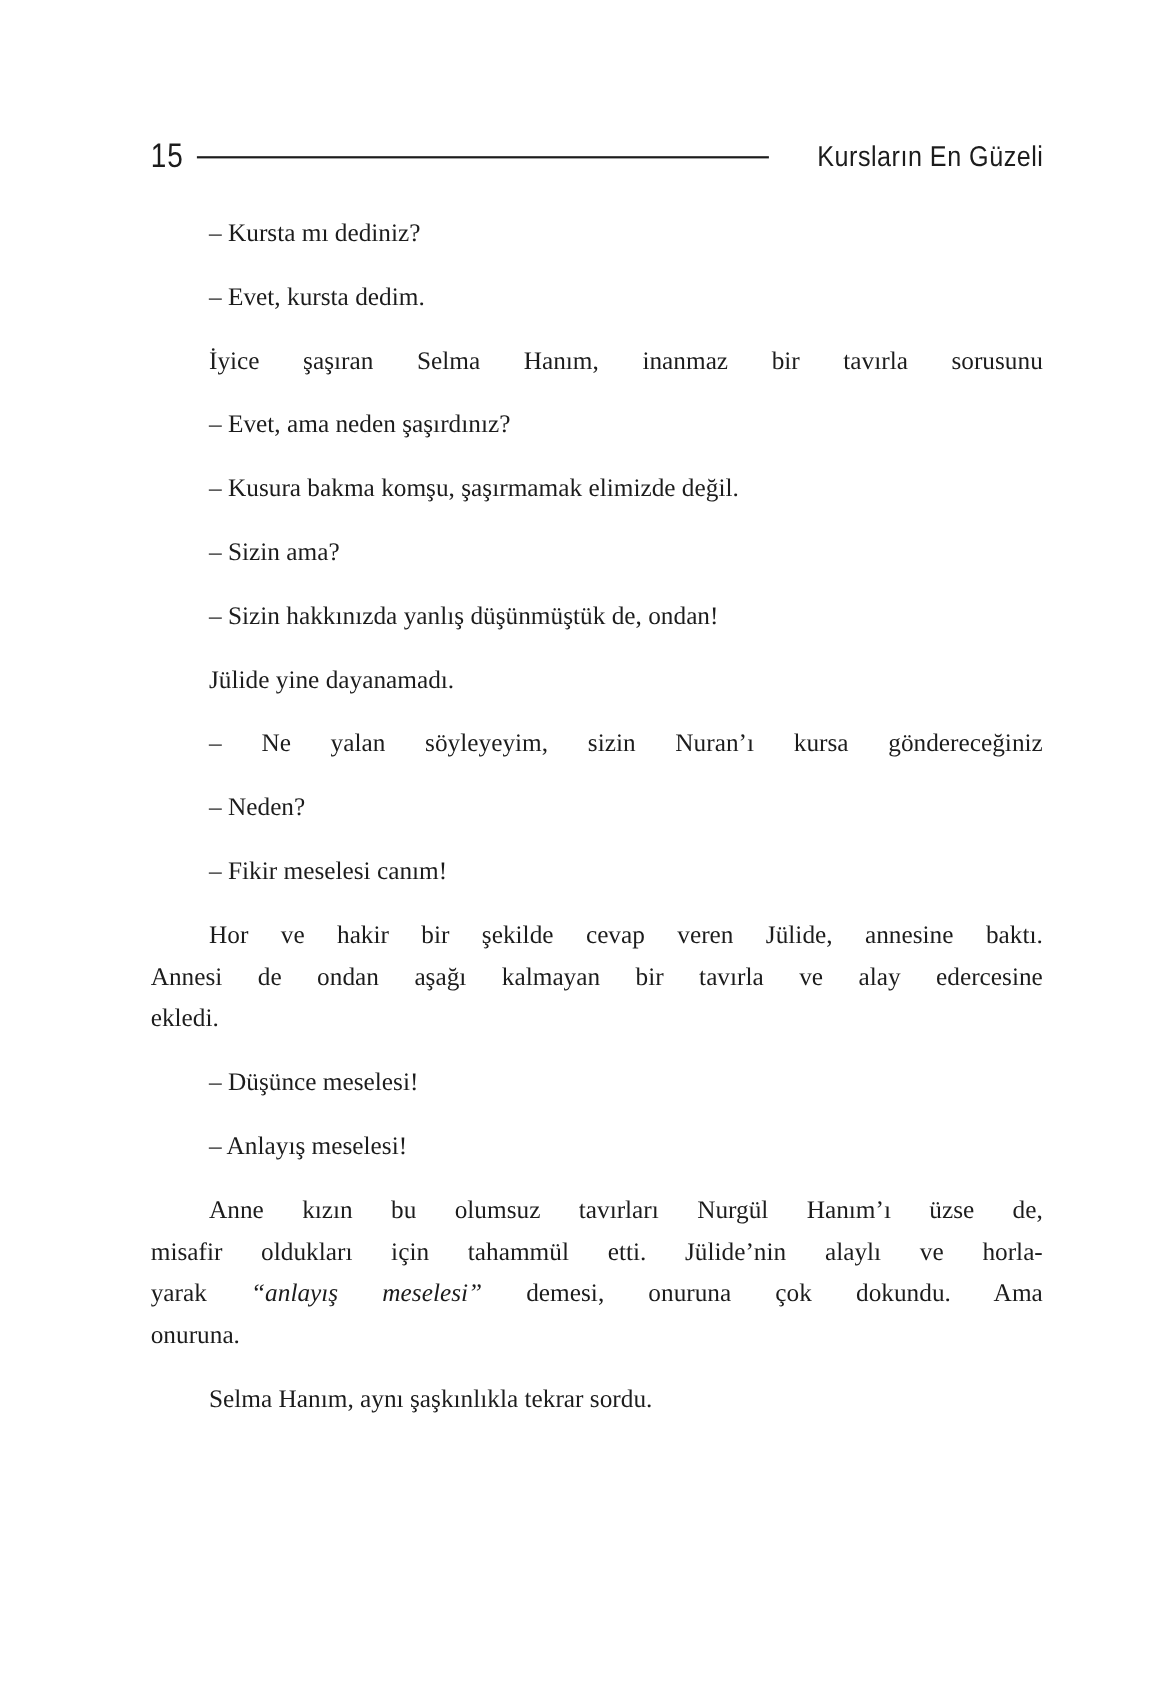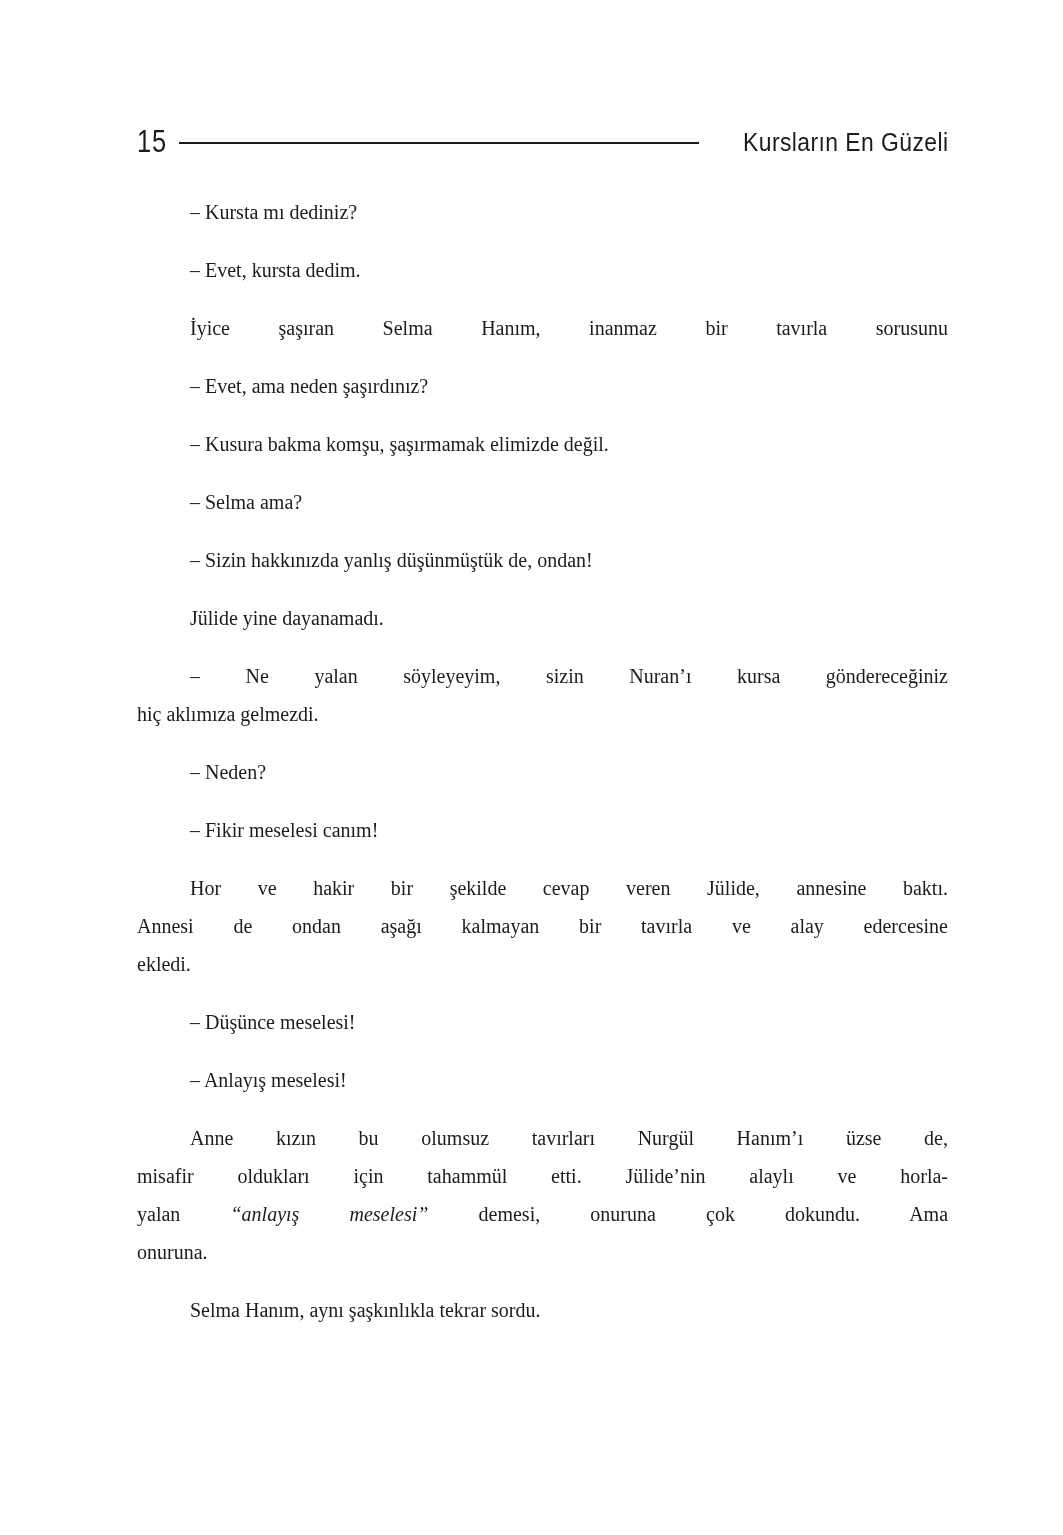--- a/index.html
+++ b/index.html
@@ -39,21 +39,21 @@
   .title {
     display: inline-block;
     font-size: 26px;
     letter-spacing: 0.5px;
     transform: scaleX(0.88);
     transform-origin: right center;
     white-space: nowrap;
   }
   .body p {
     margin: 0 0 20px 0;
-    font-size: 20px;
+    font-size: 23px;
     line-height: 38px;
   }
   .line { display: block; text-align: justify; }
   .line.fill { text-align-last: justify; }
   .line.first { padding-left: 53px; }
   em { font-style: italic; }
 </style>
 </head>
 <body>
 
@@ -73,31 +73,30 @@
       <p>
         <span class="line first fill"><span>İyice şaşıran Selma Hanım, inanmaz bir tavırla sorusunu</span></span>
       </p>
       <p>
         <span class="line first"><span>– Evet, ama neden şaşırdınız?</span></span>
       </p>
       <p>
         <span class="line first"><span>– Kusura bakma komşu, şaşırmamak elimizde değil.</span></span>
       </p>
       <p>
-        <span class="line first"><span>– Selma ama?</span></span>
+        <span class="line first"><span>– Sizin ama?</span></span>
       </p>
       <p>
         <span class="line first"><span>– Sizin hakkınızda yanlış düşünmüştük de, ondan!</span></span>
       </p>
       <p>
         <span class="line first"><span>Jülide yine dayanamadı.</span></span>
       </p>
       <p>
         <span class="line first fill"><span>– Ne yalan söyleyeyim, sizin Nuran’ı kursa göndereceğiniz</span></span>
-        <span class="line"><span>hiç aklımıza gelmezdi.</span></span>
       </p>
       <p>
         <span class="line first"><span>– Neden?</span></span>
       </p>
       <p>
         <span class="line first"><span>– Fikir meselesi canım!</span></span>
       </p>
       <p>
         <span class="line first fill"><span>Hor ve hakir bir şekilde cevap veren Jülide, annesine baktı.</span></span>
         <span class="line fill"><span>Annesi de ondan aşağı kalmayan bir tavırla ve alay edercesine</span></span>
@@ -105,20 +104,20 @@
       </p>
       <p>
         <span class="line first"><span>– Düşünce meselesi!</span></span>
       </p>
       <p>
         <span class="line first"><span>– Anlayış meselesi!</span></span>
       </p>
       <p>
         <span class="line first fill"><span>Anne kızın bu olumsuz tavırları Nurgül Hanım’ı üzse de,</span></span>
         <span class="line fill"><span>misafir oldukları için tahammül etti. Jülide’nin alaylı ve horla-</span></span>
-        <span class="line fill"><span>yalan </span><em>“anlayış meselesi”</em><span> demesi, onuruna çok dokundu. Ama</span></span>
+        <span class="line fill"><span>yarak </span><em>“anlayış meselesi”</em><span> demesi, onuruna çok dokundu. Ama</span></span>
         <span class="line"><span>onuruna.</span></span>
       </p>
       <p>
         <span class="line first"><span>Selma Hanım, aynı şaşkınlıkla tekrar sordu.</span></span>
       </p>
     </div>
 </div>
 
 </body></html>

